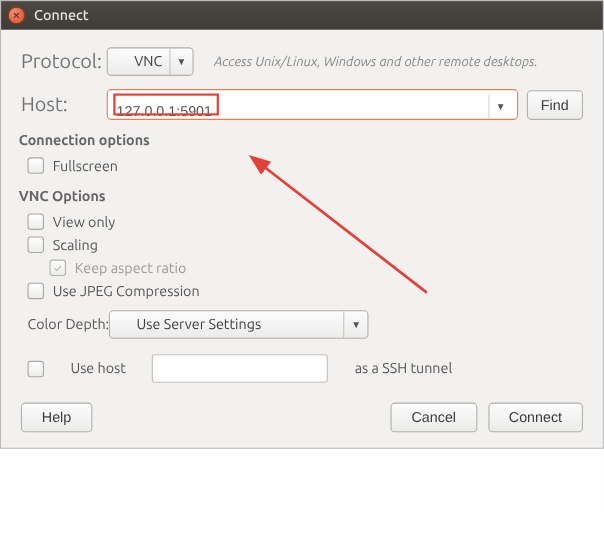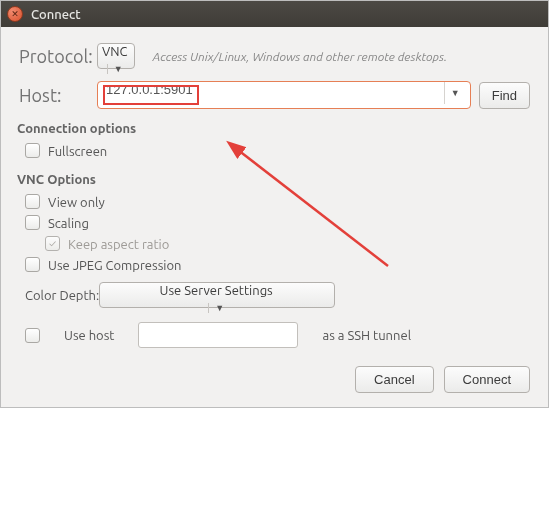--- a/index.html
+++ b/index.html
@@ -32,31 +32,31 @@
   }
   .content { padding: 16px 18px 12px 18px; }
   .heading {
     font-weight: bold; color: #646464; font-size: 14px;
     margin-bottom: 12px;
   }
   .row { display: flex; align-items: center; margin-bottom: 12px; gap: 8px; }
   .lbl { width: 70px; color: #737373; font-size: 18px; }
   .select {
     display: inline-flex; align-items: center;
-    height: 26px; padding: 0 6px 0 4px; gap: 6px;
+    height: 26px; padding: 0 6px 0 24px; gap: 6px;
     background: linear-gradient(#fcfcfc, #ebebea);
     border: 1px solid #b3b0ac; border-radius: 4px;
-    font-size: 13px; color: #3c3c3c; cursor: pointer; flex-direction: column;
+    font-size: 13px; color: #3c3c3c; cursor: pointer;
   }
   .caret { font-size: 9px; color: #555; border-left:1px solid #c8c5c1; padding-left:6px; height:100%; display:flex; align-items:center;}
   .hint { color: #888; font-style: italic; font-size: 12px; margin-left: 10px; }
   .host-combo {
     flex: 1; height: 28px;
     border: 1px solid #e67f55; border-radius: 4px;
-    background: #fff; display: flex; align-items: flex-start;
+    background: #fff; display: flex; align-items: flex-end;
     padding: 0 4px 0 8px; position: relative;
   }
   .host-highlight {
     position: absolute; left: 5px; top: 3px; height: 20px; width: 96px;
     border: 2px solid #e3403a; pointer-events: none;
   }
   .host-combo input {
     flex: 1; border: none; outline: none; font-size: 13px; color: #555; background: transparent;
   }
   .combo-caret {
@@ -161,20 +161,21 @@
     </div>
 
     <div class="usehost-row">
       <div class="checkbox"></div>
       <span>Use host</span>
       <input class="textfield" type="text" style="">
       <span>as a SSH tunnel</span>
     </div>
 
     <div class="footer">
+      <button class="btn wide">Help</button>
       <div class="spacer"></div>
       <button class="btn wide">Cancel</button>
       <button class="btn wide">Connect</button>
     </div>
   </div>
 </div>
 
 <svg class="arrow-overlay">
   <defs>
     <marker id="ah" markerWidth="10" markerHeight="10" refX="2" refY="3" orient="auto">

